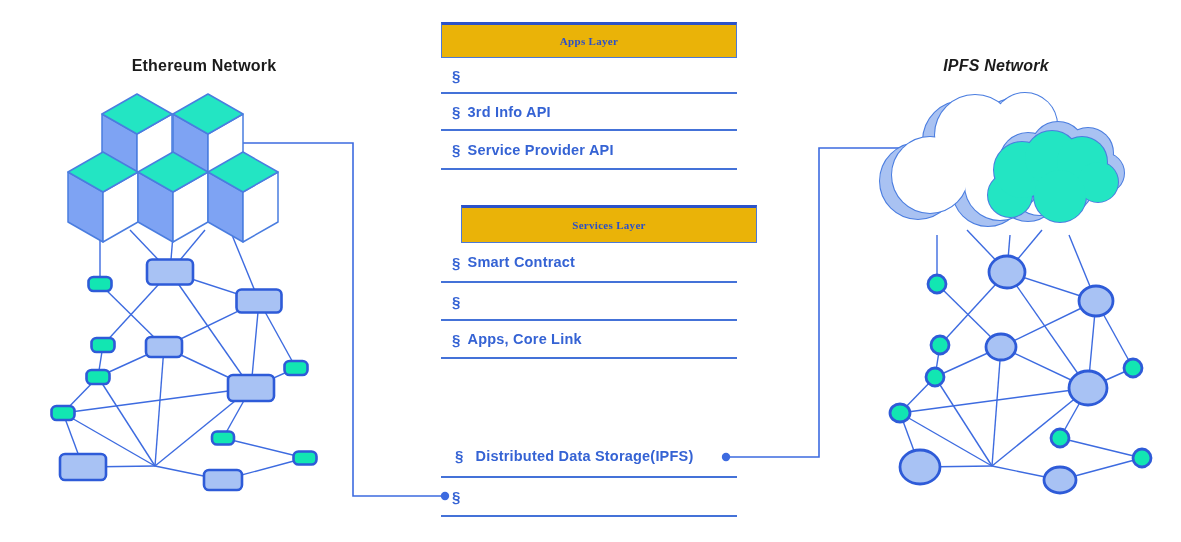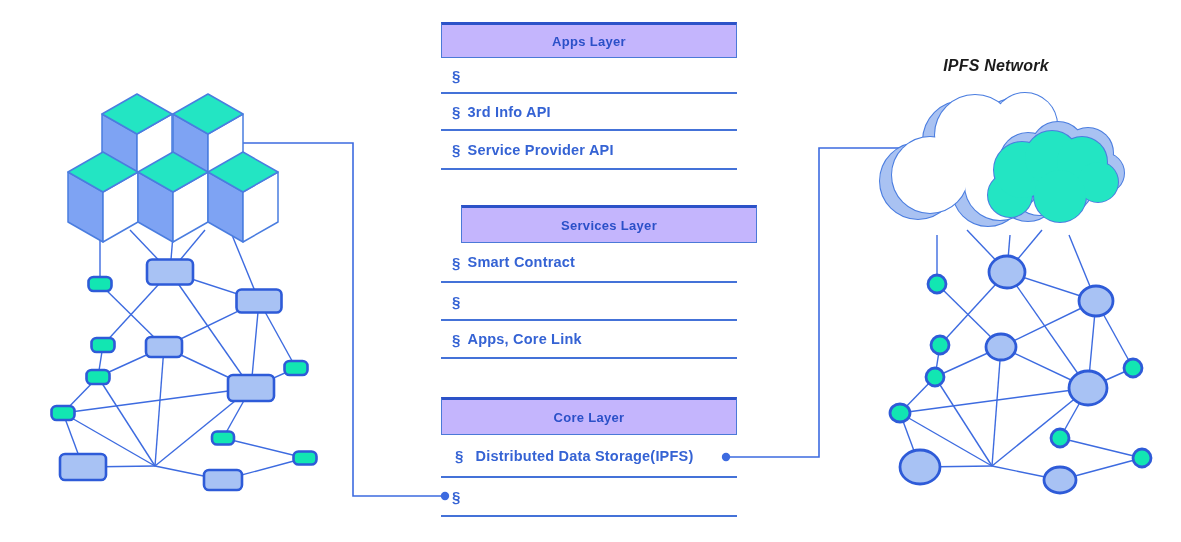--- a/index.html
+++ b/index.html
@@ -3,23 +3,23 @@
 <meta charset="utf-8">
 <style>
   html,body{margin:0;padding:0;background:#ffffff;}
   .canvas{position:relative;width:1181px;height:542px;background:#ffffff;overflow:hidden;
           font-family:"Liberation Sans",sans-serif;}
   #gfx{position:absolute;left:0;top:0;}
   .net-title{position:absolute;text-align:center;font-size:16px;font-weight:bold;color:#1b1b1b;letter-spacing:0.2px;}
   #title-left{left:104px;top:57px;width:200px;}
   #title-right{left:906px;top:57px;width:180px;font-style:italic;}
   .col{position:absolute;left:441px;width:296px;box-sizing:border-box;}
-  .layer-header{background:#c4b5fd;border:1.5px solid #4b79d8;border-top:3px solid #2c52c8;
+  .layer-header{background:#eab308;border:1.5px solid #4b79d8;border-top:3px solid #2c52c8;
       display:flex;align-items:center;justify-content:center;color:#2b50c8;font-weight:bold;
-      font-size:13px;letter-spacing:0.3px;}
+      font-size:11px;letter-spacing:0.3px;font-family:Liberation Serif, serif;}
   .layer-row{border-bottom:2px solid #4472d8;display:flex;align-items:center;padding-left:11px;
       color:#3563d4;font-size:14.5px;font-weight:bold;letter-spacing:0.2px;background:transparent;}
   .layer-row .marker{margin-right:7px;font-size:15px;}
   .layer-row.gap-wide{padding-left:14px;}
   .layer-row.gap-wide .marker{margin-right:12px;}
   #hdr-apps{top:22px;height:36px;}
   #row-a0{top:58px;height:36px;}
   #row-a1{top:94px;height:37px;}
   #row-a2{top:131px;height:39px;}
   #hdr-services{top:205px;height:38px;margin-left:20px;}
@@ -187,20 +187,21 @@
         <circle cx="1060" cy="196" r="26" fill="#23E5C3" stroke="#4A7DE0" stroke-width="2"></circle>
         <circle cx="1010" cy="195" r="22" fill="#23E5C3"></circle>
         <circle cx="1022" cy="170" r="28" fill="#23E5C3"></circle>
         <circle cx="1052" cy="158" r="27" fill="#23E5C3"></circle>
         <circle cx="1082" cy="162" r="25" fill="#23E5C3"></circle>
         <circle cx="1098" cy="182" r="20" fill="#23E5C3"></circle>
         <circle cx="1060" cy="196" r="26" fill="#23E5C3"></circle>
       </g>
     </svg>
 
+  <div class="net-title" id="title-left">Ethereum Network</div>
   <div class="net-title" id="title-right">IPFS Network</div>
 
   <div class="col layer-header" id="hdr-apps">Apps Layer</div>
   <div class="col layer-row" id="row-a0">
     <span class="marker">§</span>
   </div>
   <div class="col layer-row" id="row-a1">
     <span class="marker">§</span>
     <span>3rd Info API</span>
   </div>
@@ -215,21 +216,20 @@
     <span>Smart Contract</span>
   </div>
   <div class="col layer-row" id="row-s1">
     <span class="marker">§</span>
   </div>
   <div class="col layer-row" id="row-s2">
     <span class="marker">§</span>
     <span>Apps, Core Link</span>
   </div>
 
-  <div class="col layer-header" id="hdr-core">Core Layer</div>
   <div class="col layer-row gap-wide" id="row-c0">
     <span class="marker">§</span>
     <span>Distributed Data Storage(IPFS)</span>
   </div>
   <div class="col layer-row" id="row-c1">
     <span class="marker">§</span>
   </div>
 </div>
 
 </body></html>

